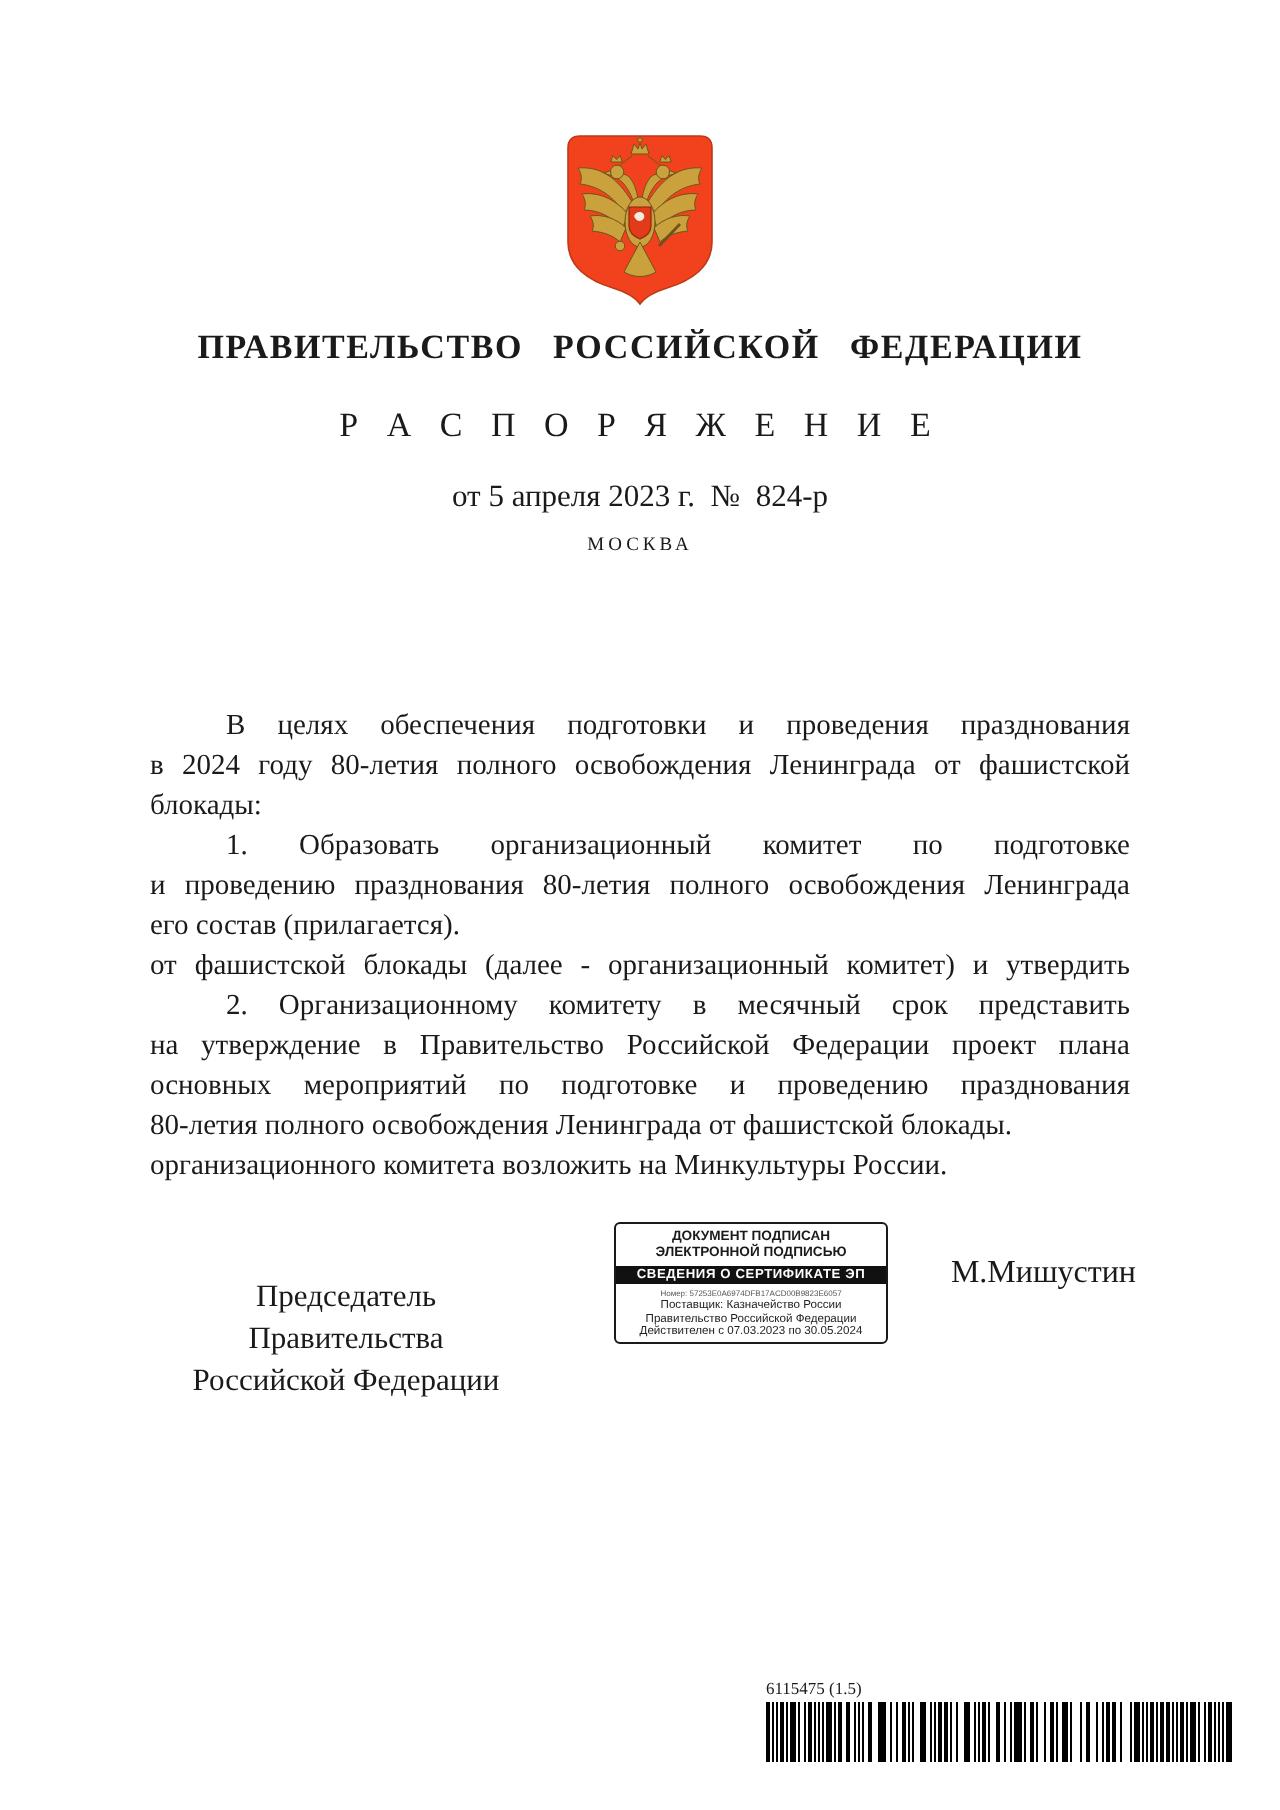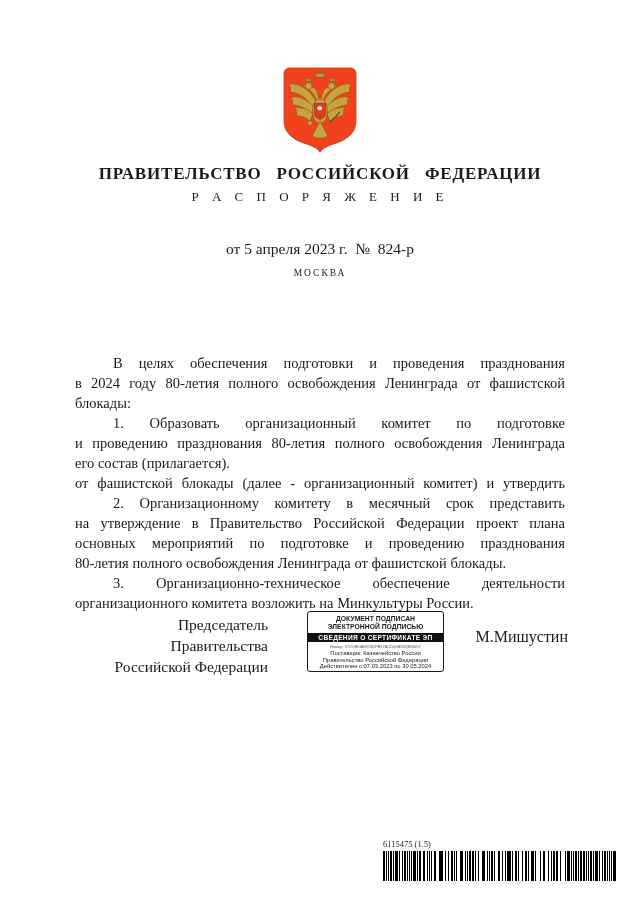--- a/index.html
+++ b/index.html
@@ -8,32 +8,32 @@
     font-family:"Liberation Serif", serif;color:#1a1a1a;overflow:hidden;
   }
   .abs{position:absolute;}
   .center{left:0;right:0;text-align:center;}
 
   
   .coa{left:283px;top:67px;width:74px;height:86px;}
 
   
   .org-title{top:164px;font-size:17px;font-weight:bold;letter-spacing:.8px;word-spacing:10px;}
-  .doc-type{top:189px;font-size:13px;letter-spacing:5px;}
+  .doc-type{top:203px;font-size:17px;letter-spacing:5px;}
   .date-line{top:240px;font-size:15.5px;white-space:pre;}
   .city{top:268px;font-size:9.5px;letter-spacing:2px;}
 
   
   .bodytext{left:75px;top:320px;width:490px;font-size:14.5px;line-height:20px;margin-top:33px;}
   .jline{text-align:justify;text-align-last:justify;white-space:nowrap;}
   .jline.first{text-indent:38px;}
   .jline.last{text-align-last:left;white-space:normal;}
 
   
-  .sig-title{left:78px;top:614px;width:190px;text-align:right;font-size:15.5px;line-height:21px;}
+  .sig-title{left:78px;top:638px;width:190px;text-align:center;font-size:15.5px;line-height:21px;}
   .sig-name{top:628px;right:72px;font-size:16px;text-align:center;}
 
   
   .stamp{
     left:307px;top:611px;width:137px;height:61px;box-sizing:border-box;
     border:1.5px solid #1a1a1a;border-radius:3px;background:#fff;
     font-family:"Liberation Sans", sans-serif;text-align:center;overflow:hidden;
   }
   .stamp-line{font-weight:bold;font-size:6.8px;line-height:8.2px;white-space:nowrap;}
   .stamp-line.top{margin-top:3px;}
@@ -96,21 +96,20 @@
     <div class="jline first">1. Образовать организационный комитет по подготовке</div>
     <div class="jline">и проведению празднования 80-летия полного освобождения Ленинграда</div>
     <div class="jline last">его состав (прилагается).</div>
     <div class="jline">от фашистской блокады (далее - организационный комитет) и утвердить</div>
 
     <div class="jline first">2. Организационному комитету в месячный срок представить</div>
     <div class="jline">на утверждение в Правительство Российской Федерации проект плана</div>
     <div class="jline">основных мероприятий по подготовке и проведению празднования</div>
     <div class="jline last">80-летия полного освобождения Ленинграда от фашистской блокады.</div>
 
-    <div class="jline first">3. Организационно-техническое обеспечение деятельности</div>
     <div class="jline last">организационного комитета возложить на Минкультуры России.</div>
   </div>
 
   <div class="abs sig-title">
     <div>Председатель Правительства</div>
     <div>Российской Федерации</div>
   </div>
 
   <div class="abs stamp">
     <div class="stamp-line top">ДОКУМЕНТ ПОДПИСАН</div>

